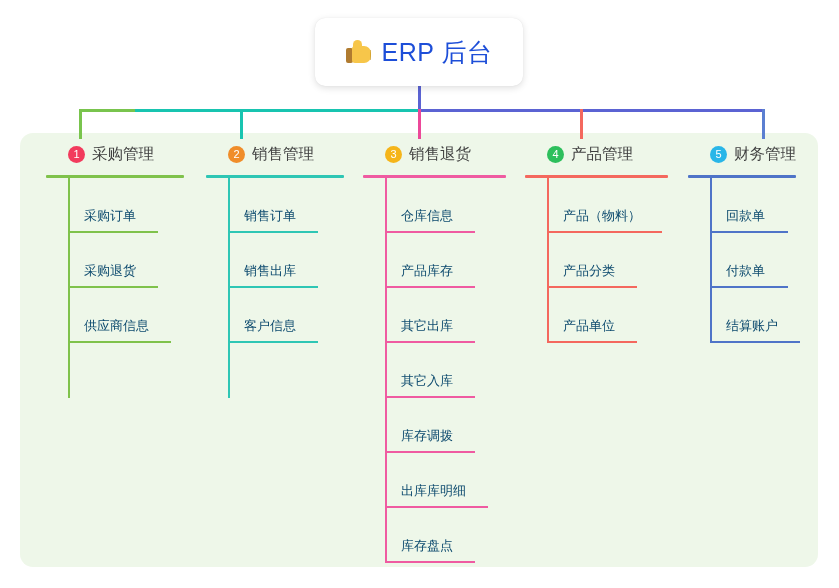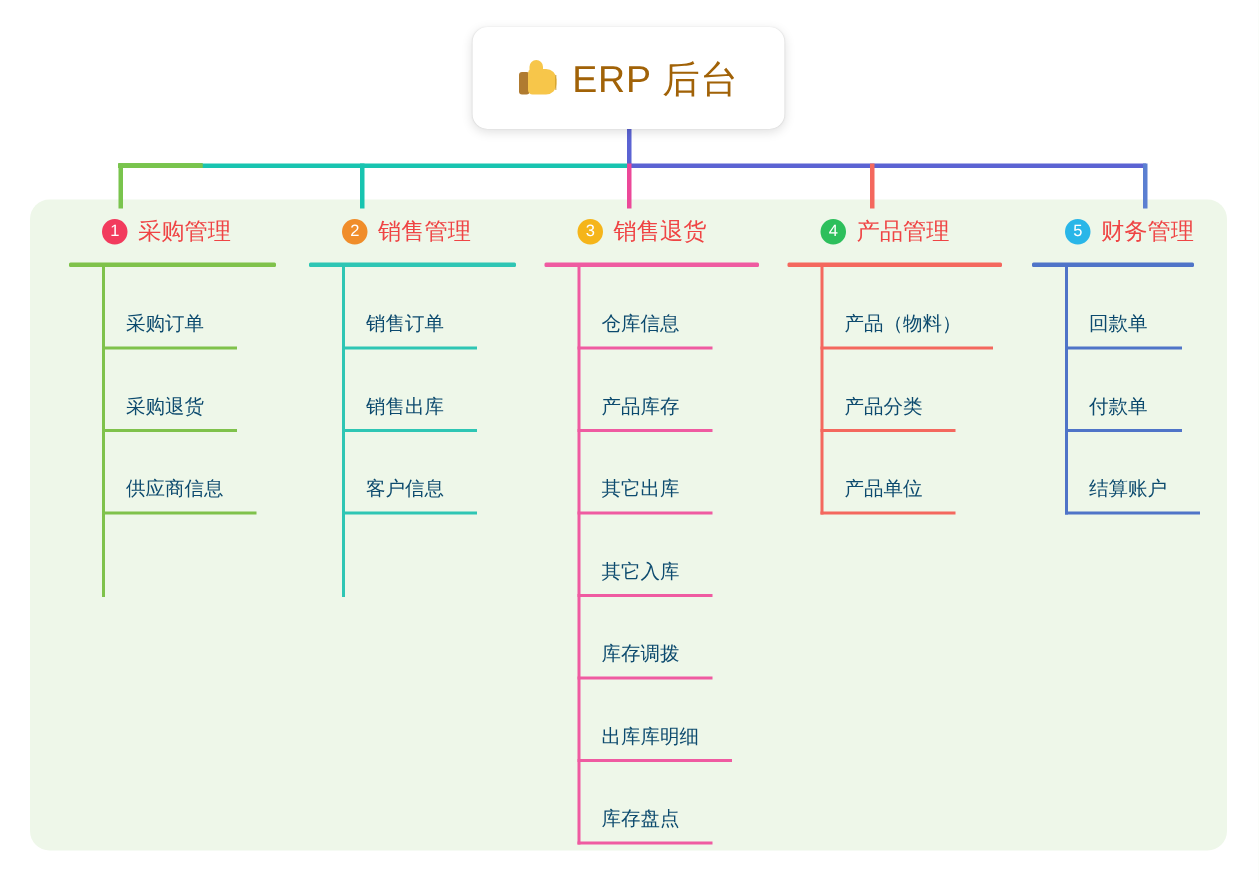--- a/index.html
+++ b/index.html
@@ -27,21 +27,21 @@
     border-radius: 10px;
     box-shadow: 0 2px 7px rgba(0,0,0,0.13), 0 0 1px rgba(0,0,0,0.10);
     display: flex;
     align-items: center;
     justify-content: center;
     gap: 10px;
     z-index: 6;
   }
   #root-title-text {
     font-size: 25px;
-    color: #a16207;
+    color: #1d4ed8;
     letter-spacing: 0.5px;
     white-space: nowrap;
   }
   .thumb-emoji {
     width: 26px;
     height: 26px;
     position: relative;
     display: inline-block;
     flex: 0 0 auto;
   }
@@ -124,21 +124,21 @@
     border-radius: 50%;
     color: #ffffff;
     font-size: 11px;
     line-height: 17px;
     text-align: center;
     flex: 0 0 auto;
     font-weight: normal;
   }
   .col-head-label {
     font-size: 15.5px;
-    color: #ef4444;
+    color: #404040;
     white-space: nowrap;
   }
   .head-rule {
     height: 3px;
     border-radius: 1px;
   }
   .col-items { position: relative; }
   .spine {
     position: absolute;
     left: 22px;

